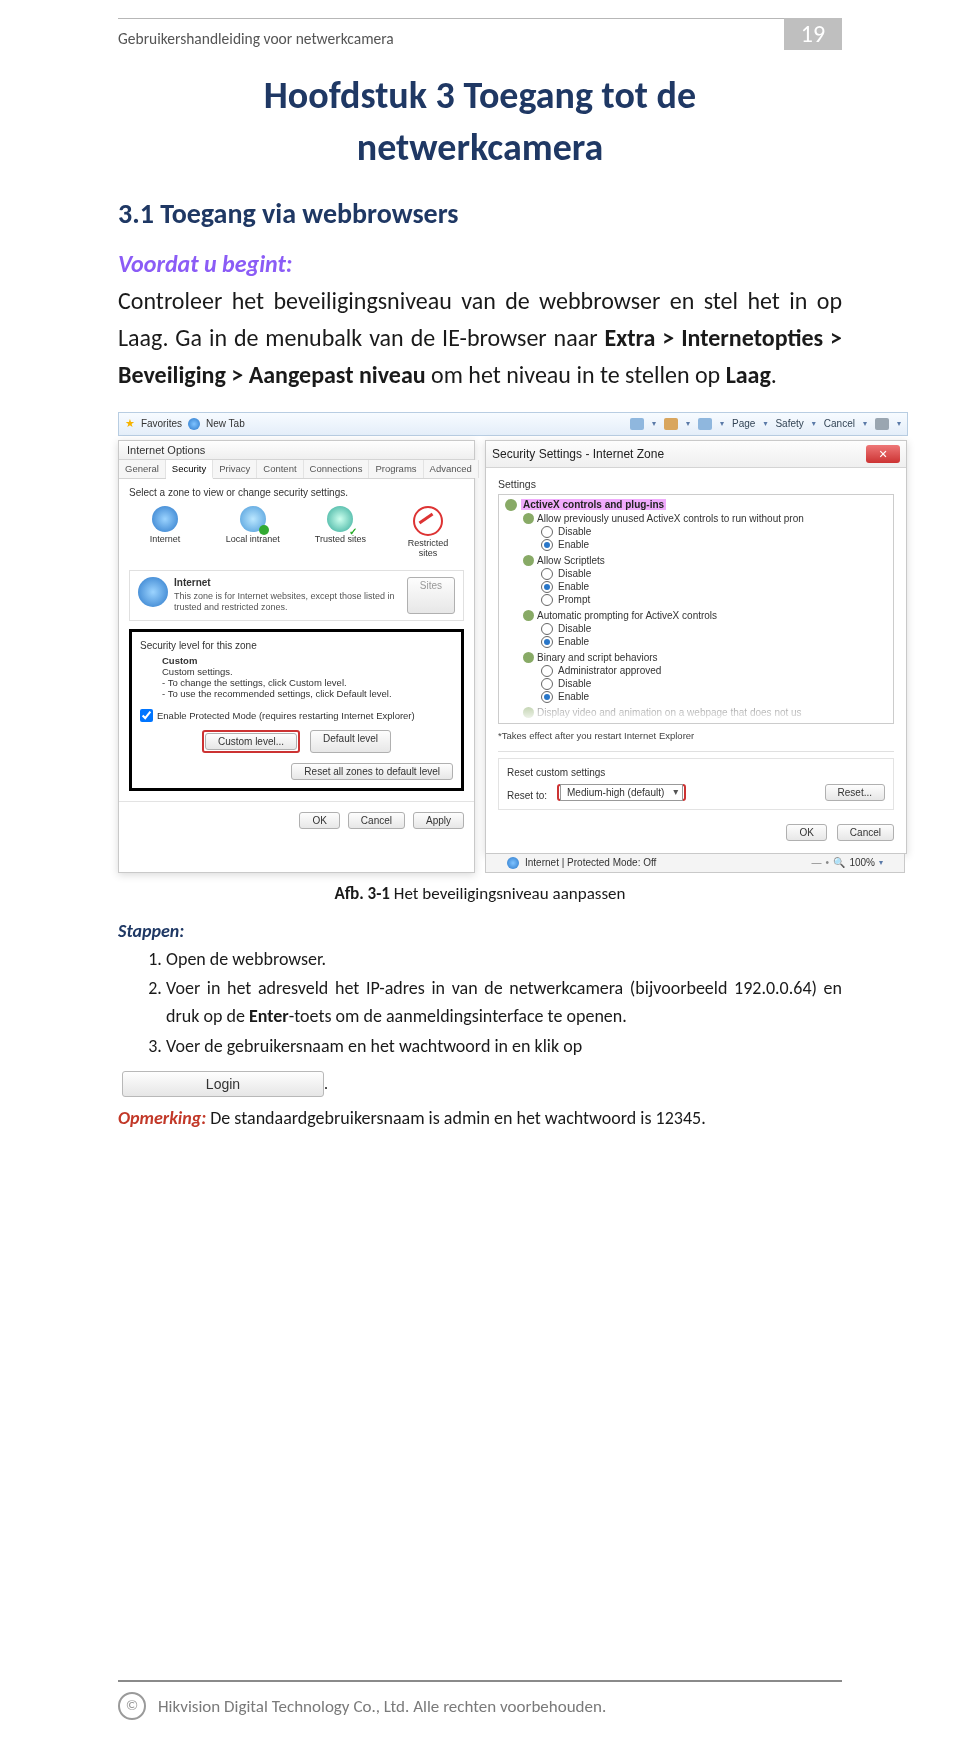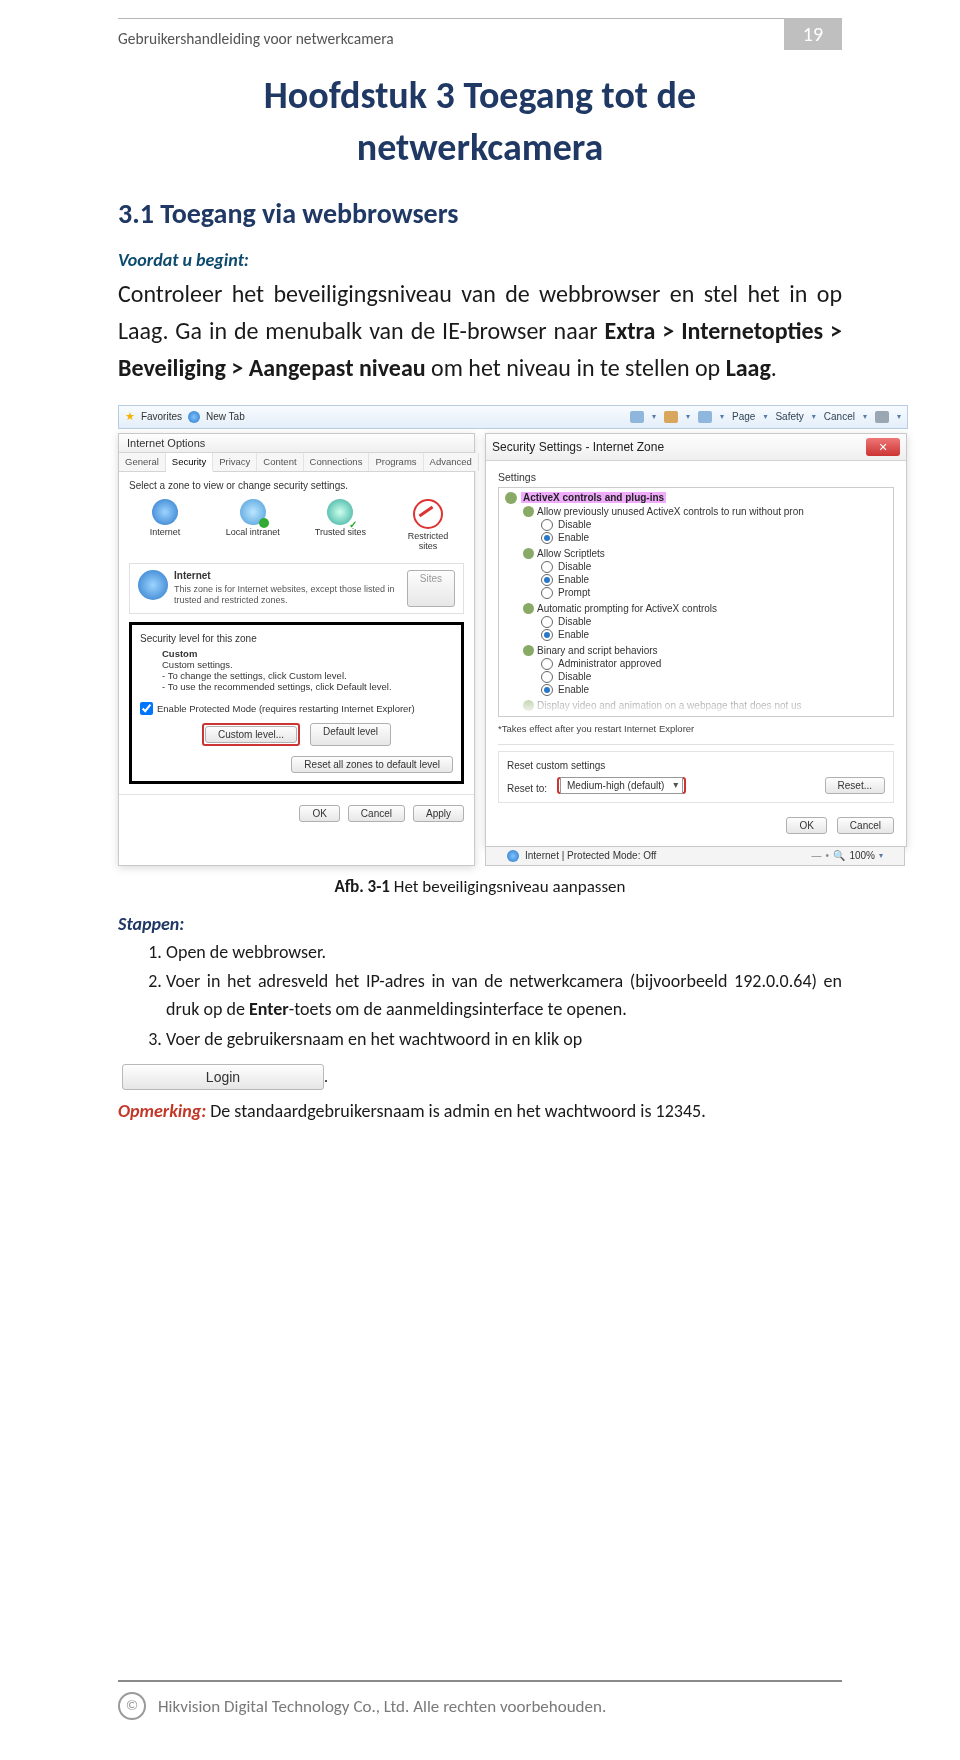--- a/index.html
+++ b/index.html
@@ -31,21 +31,21 @@
     border-top: 1px solid #b7b7b7;
   }
   .header-title {
     padding-top: 4px;
   }
   .page-num {
     width: 58px;
     background: #bfbfbf;
     color: #fff;
     text-align: center;
-    font-size: 20px;
+    font-size: 24px;
     line-height: 32px;
   }
   h1.chapter {
     font-size: 38px;
     font-weight: 700;
     color: #1f3864;
     text-align: center;
     margin: 8px 0 0 0;
   }
   h1.chapter-sub {
@@ -57,22 +57,22 @@
   }
   h2.section {
     font-size: 28px;
     font-weight: 700;
     color: #1f3864;
     margin: 26px 0 18px 0;
   }
   .intro-label {
     font-weight: 700;
     font-style: italic;
-    color: #0c4a6e;
-    font-size: 18px;
+    color: #8b5cf6;
+    font-size: 24px;
   }
   p.body {
     font-size: 24px;
     line-height: 1.55;
     margin: 4px 0;
     text-align: justify;
   }
   p.body .bold { font-weight: 700; }
   
   .screenshot {

